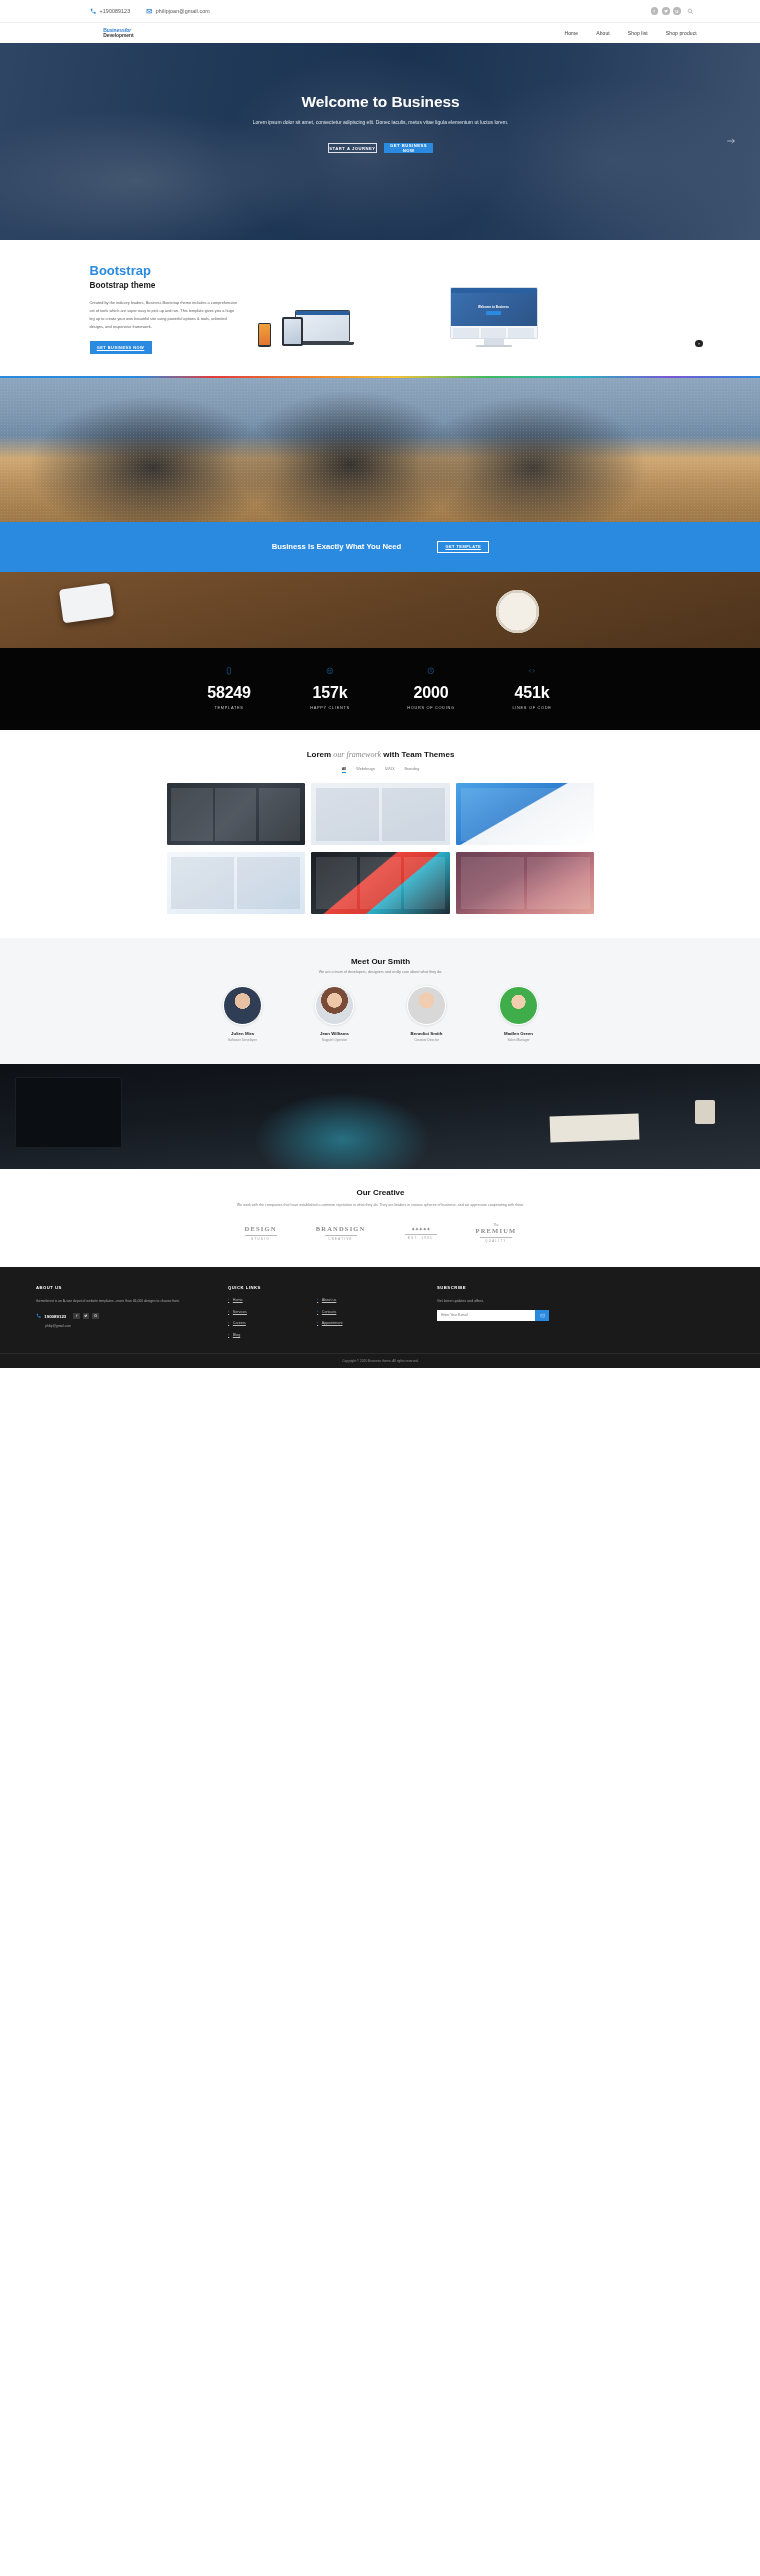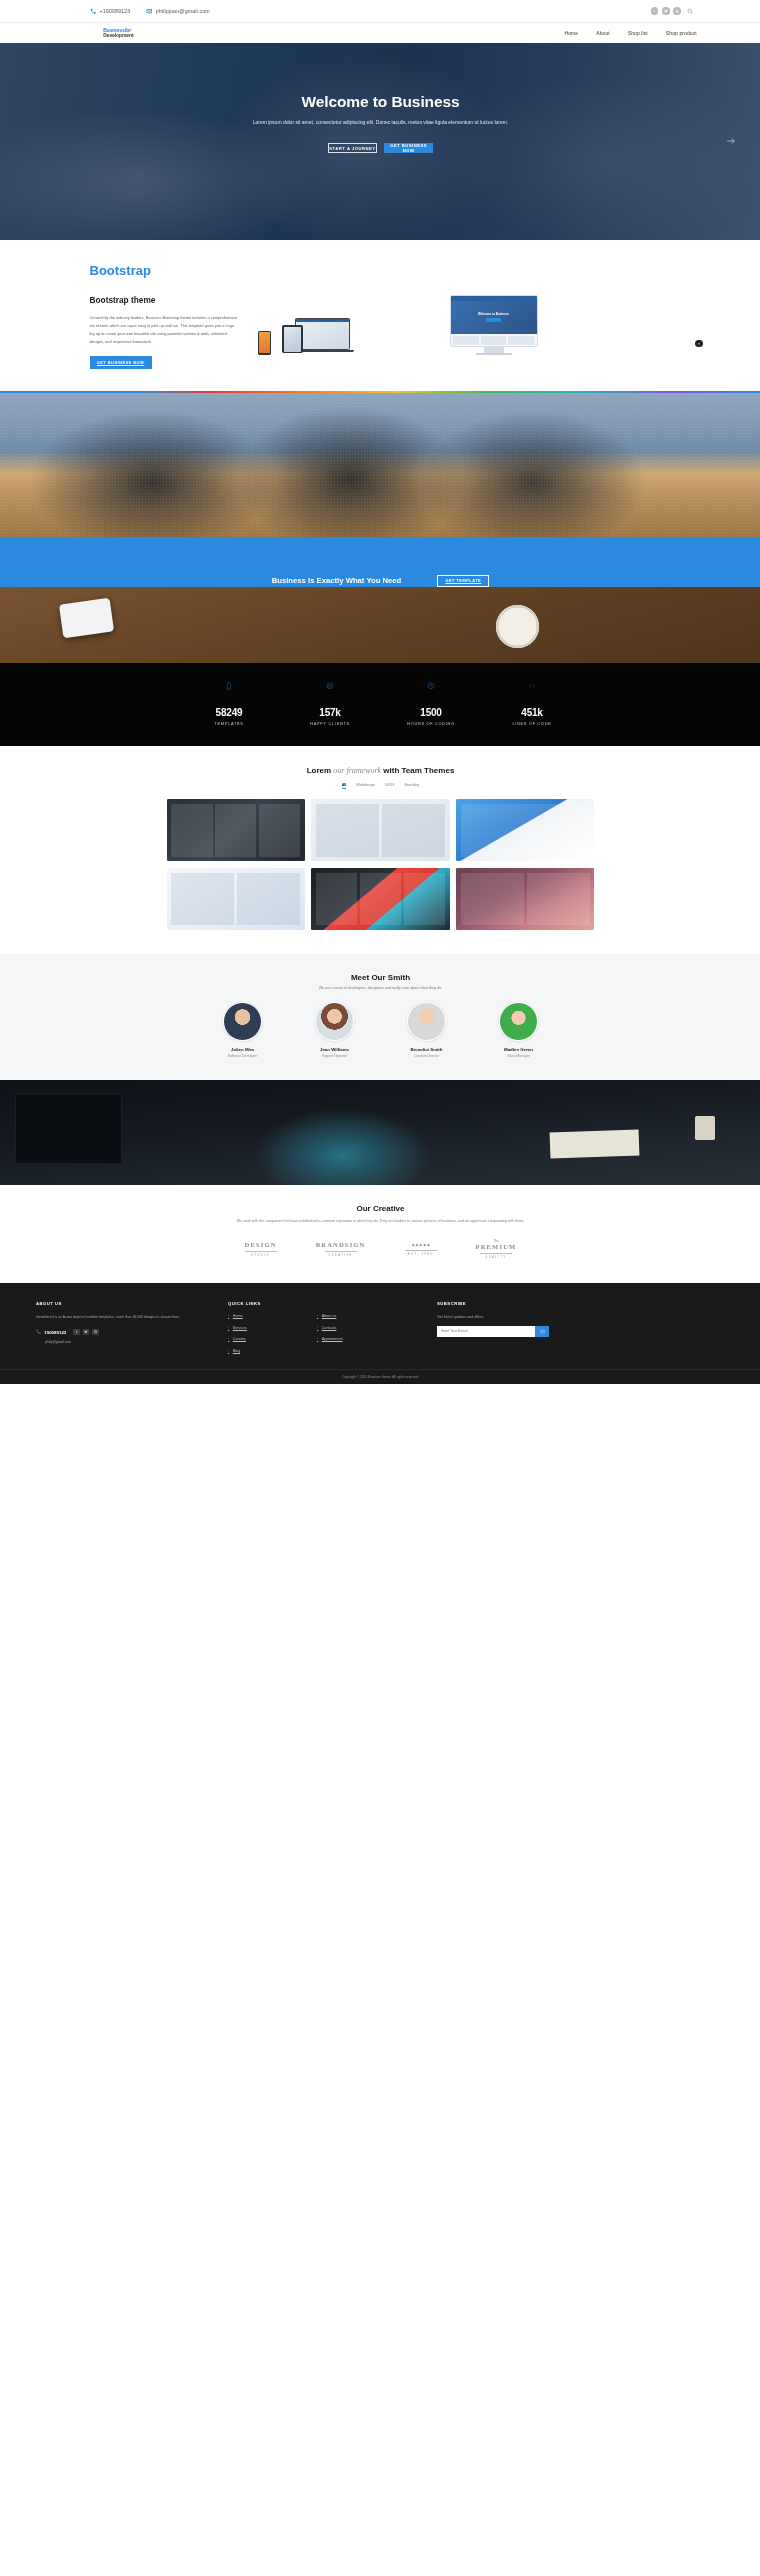--- a/index.html
+++ b/index.html
@@ -63,21 +63,21 @@
   .btn-blue { width:49px; height:10px; background:#2a8ae0; color:#fff; }
   .hero-arrow { position:absolute; right:26px; top:50%; transform:translateY(-50%); z-index:4;
                 width:9.5px; height:9.5px; color:#fff; }
   .hero-arrow svg { width:100%; height:100%; stroke:#fff; fill:none; stroke-width:1.4; }
 
   
   .responsive { background:#fff; padding:24px 0 22.6px; position:relative; }
   .responsive .container { display:flex; align-items:center; }
   .resp-left { width:190px; margin-left:36px; }
   .resp-h1 { font-size:13px; font-weight:bold; color:#2a8ae0; line-height:1; }
-  .resp-h2 { font-size:8.3px; font-weight:bold; color:#1b1b1b; margin-top:18px; }
+  .resp-h2 { font-size:8.3px; font-weight:bold; color:#1b1b1b; margin-top:3px; }
   .resp-p { margin-top:9.5px; font-size:3.9px; color:#5d5d5d; line-height:2.0; width:149px; }
   .resp-btn { margin-top:10.7px; width:62px; height:12.5px; background:#2a8ae0; color:#fff;
               display:flex; align-items:center; justify-content:center;
               font-size:3.9px; font-weight:bold; letter-spacing:0.5px; }
   .resp-right { flex:1; display:flex; justify-content:center; align-items:flex-end; position:relative; height:77px; }
   .dev-imac { width:88px; }
   .imac-screen { width:88px; height:52px; background:#eef3f8; border:1.8px solid #d6dde4; border-radius:1.8px; overflow:hidden; position:relative; }
   .imac-top { height:4.8px; background:#2a5fa0; }
   .imac-hero { height:33px; background:linear-gradient(140deg,#3a6fb0,#2c5488); display:flex; flex-direction:column; align-items:center; justify-content:center; }
   .imac-hero span { color:#fff; font-size:3px; font-weight:bold; }
@@ -110,21 +110,21 @@
       radial-gradient(ellipse 26% 80% at 20% 62%, rgba(30,34,40,.85), transparent 62%),
       radial-gradient(ellipse 24% 82% at 46% 60%, rgba(26,30,36,.85), transparent 62%),
       radial-gradient(ellipse 24% 80% at 70% 62%, rgba(32,36,42,.8), transparent 62%),
       linear-gradient(180deg,#8ea6bd 0%,#7e97b0 26%,#6f8aa5 40%,#cfa873 56%,#b58e5c 74%,#9c7747 100%);
   }
   .px1-map { position:absolute; inset:0; opacity:.10;
     background-image:radial-gradient(circle, #fff 0.6px, transparent 0.7px);
     background-size:3px 3px; }
 
   
-  .cta { height:50px; background:#2a8ae0; display:flex; align-items:flex-end; }
+  .cta { height:50px; background:#2a8ae0; display:flex; align-items:center; }
   .cta .container { display:flex; align-items:center; justify-content:center; gap:36px; }
   .cta h2 { font-size:7.7px; font-weight:bold; color:#fff; }
   .cta-btn { width:52px; height:12px; border:0.6px solid #fff; color:#fff;
              display:flex; align-items:center; justify-content:center; font-size:3.9px; font-weight:bold; letter-spacing:0.5px; }
 
   
   .coffee { height:76px; position:relative; overflow:hidden;
     background:
       radial-gradient(circle 21.4px at 68% 52%, #f3efe7 0 19px, #d9d2c4 19px 21.4px, transparent 22px),
       radial-gradient(circle 13px at 68% 50%, #4a2a14 0 13px, transparent 13.7px),
@@ -133,21 +133,21 @@
   .coffee-phone { position:absolute; left:8%; top:18%; width:51px; height:34px;
                   background:#f2f3f4; border-radius:4.2px; transform:rotate(-8deg);
                   box-shadow:0 2.4px 7.1px rgba(0,0,0,.45); }
 
   
   .stats { background:#050505; padding:18px 0 20px; }
   .stats .container { display:flex; justify-content:center; gap:0; }
   .stat { width:101px; text-align:center; }
   .stat-ico { height:9.5px; color:#2a8ae0; display:flex; align-items:center; justify-content:center; }
   .stat-ico svg { width:7.7px; height:7.7px; stroke:currentColor; fill:none; stroke-width:1.3; }
-  .stat-num { margin-top:17px; font-size:10px; font-weight:bold; color:#fff; letter-spacing:-0.2px; }
+  .stat-num { margin-top:9px; font-size:16px; font-weight:bold; color:#fff; letter-spacing:-0.2px; }
   .stat-lbl { margin-top:2.4px; font-size:3.9px; color:#c9c9c9; letter-spacing:0.7px; }
 
   
   .portfolio { background:#fff; padding:20px 0 24px; }
   .sec-title { text-align:center; font-size:8px; font-weight:bold; color:#141414; }
   .sec-title em { font-family:"Liberation Serif", serif; font-style:italic; color:#8a8a8a; font-weight:normal; }
   .filters { margin-top:7.7px; display:flex; justify-content:center; gap:10px; }
   .filters span { font-size:3.7px; color:#7d7d7d; padding-bottom:1.2px; }
   .filters span.active { color:#1b1b1b; font-weight:bold; border-bottom:0.9px solid #2a8ae0; }
   .grid { margin-top:10.7px; width:428px; margin-left:auto; margin-right:auto;
@@ -400,21 +400,21 @@
       <div class="stat-num">157k</div>
       <div class="stat-lbl">HAPPY CLIENTS</div>
     </div>
     <div class="stat">
       <div class="stat-ico">
         <svg viewBox="0 0 24 24">
             <circle cx="12" cy="12" r="9"></circle>
             <polyline points="12,6.5 12,12 16,14"></polyline>
           </svg>
       </div>
-      <div class="stat-num">1500</div>
+      <div class="stat-num">2000</div>
       <div class="stat-lbl">HOURS OF CODING</div>
     </div>
     <div class="stat">
       <div class="stat-ico">
         <svg viewBox="0 0 24 24">
             <polyline points="9,7 4,12 9,17"></polyline>
             <polyline points="15,7 20,12 15,17"></polyline>
           </svg>
       </div>
       <div class="stat-num">451k</div>

